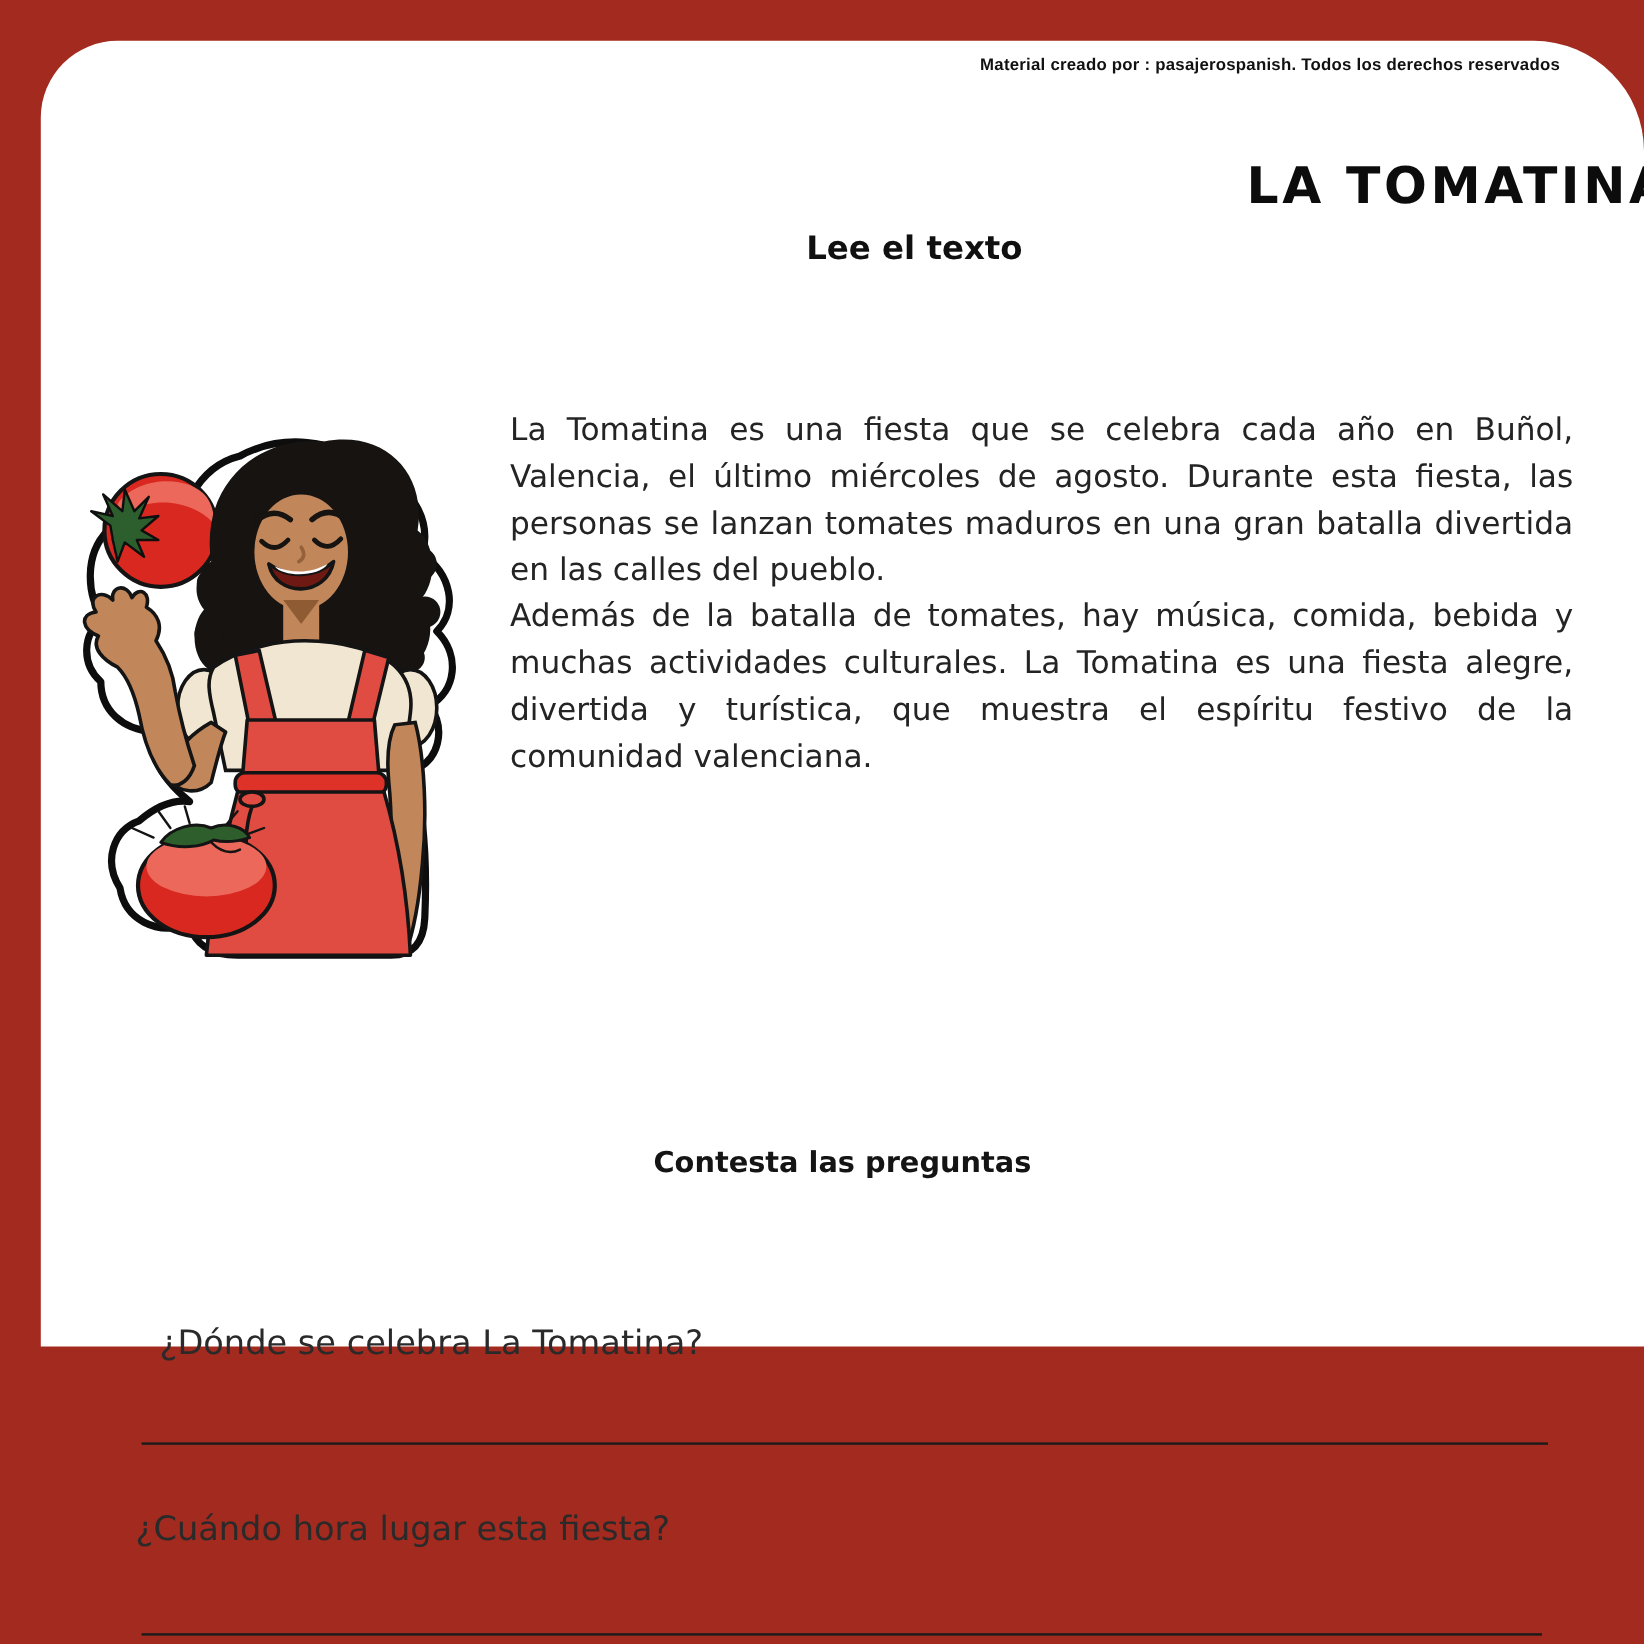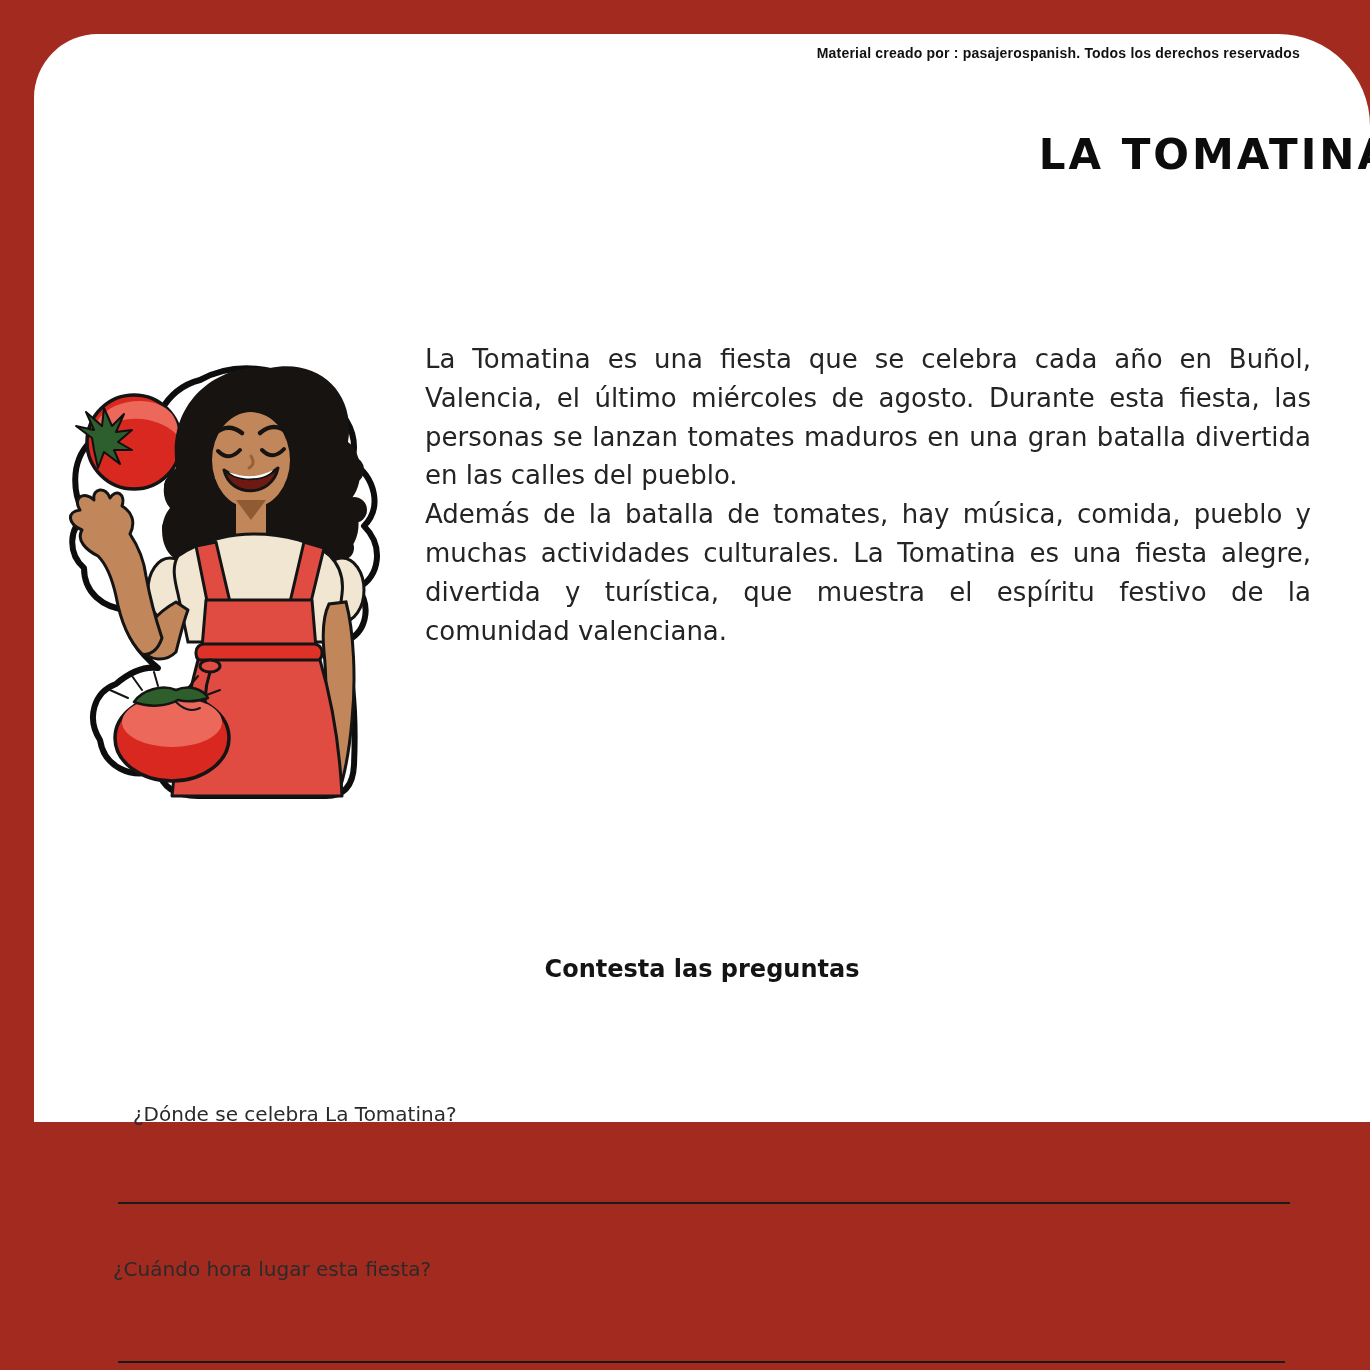--- a/index.html
+++ b/index.html
@@ -76,21 +76,21 @@
     top: 921px; left: 0; width: 100%;
     text-align: center;
     font-family: "DejaVu Sans", sans-serif;
     font-weight: 700;
     font-size: 24px;
     color: #141414;
   }
   .question {
     position: absolute;
     font-family: "DejaVu Sans", sans-serif;
-    font-size: 20px;
+    font-size: 28px;
     color: #2a2a2a;
     white-space: nowrap;
   }
   .question.q1 { left: 99px; top: 1068px; }
   .question.q2 { left: 79px; top: 1223px; }
   .answer-line {
     position: absolute;
     height: 0;
     border-top: 2.5px solid #1b1b1b;
   }
@@ -101,20 +101,23 @@
 <body>
 
 <div class="page">
 
   <div class="attribution">Material creado por : pasajerospanish. Todos los derechos reservados</div>
 
   <div class="title-wrap">
     <span class="title">LA TOMATINA</span>
   </div>
 
+  <div class="subtitle-wrap">
+    <span class="subtitle">Lee el texto</span>
+  </div>
 
   <svg class="illustration" viewBox="0 0 362 452" xmlns="http://www.w3.org/2000/svg" aria-hidden="true">
 
     <path d="M 142 30 C 175 12 222 14 252 42 C 285 55 302 82 294 112 C 318 128 324 158 306 176
          C 326 196 322 226 300 238 C 314 258 308 284 286 292 C 296 330 298 370 296 415
          C 295 436 286 446 268 446 L 140 446 C 116 446 104 436 100 420 C 72 430 46 416 42 390
          C 28 368 36 342 58 334 C 72 322 86 316 100 318 C 78 300 66 280 70 260
          C 44 258 26 242 26 218 C 10 204 10 178 28 166 C 14 146 12 112 32 92
          C 48 68 78 58 102 62 C 112 44 126 34 142 30 Z" fill="#ffffff" stroke="#0d0d0d" stroke-width="6" stroke-linejoin="round"></path>
 
@@ -189,21 +192,21 @@
         <path d="M 130 338 L 140 326"></path>
           <path d="M 146 346 L 162 340"></path>
         <path d="M 118 352 C 126 360 134 362 142 358"></path>
       </g>
       <path d="M 76 352 C 84 340 104 334 118 340 C 132 334 146 340 150 348 C 138 352 128 352 120 350 C 110 356 92 358 76 352 Z" fill="#2D5E2B" stroke="#141414" stroke-width="2.5" stroke-linejoin="round"></path>
     </g>
   </svg>
 
   <div class="reading">
     <p>La Tomatina es una fiesta que se celebra cada año en Buñol, Valencia, el último miércoles de agosto. Durante esta fiesta, las personas se lanzan tomates maduros en una gran batalla divertida en las calles del pueblo.</p>
-    <p>Además de la batalla de tomates, hay música, comida, pueblo y muchas actividades culturales. La Tomatina es una fiesta alegre, divertida y turística, que muestra el espíritu festivo de la comunidad valenciana.</p>
+    <p>Además de la batalla de tomates, hay música, comida, bebida y muchas actividades culturales. La Tomatina es una fiesta alegre, divertida y turística, que muestra el espíritu festivo de la comunidad valenciana.</p>
   </div>
 
   <div class="questions-heading">Contesta las preguntas</div>
 
   <div class="question q1">¿Dónde se celebra La Tomatina?</div>
   <div class="answer-line a1"></div>
 
   <div class="question q2">¿Cuándo hora lugar esta fiesta?</div>
   <div class="answer-line a2"></div>
 

